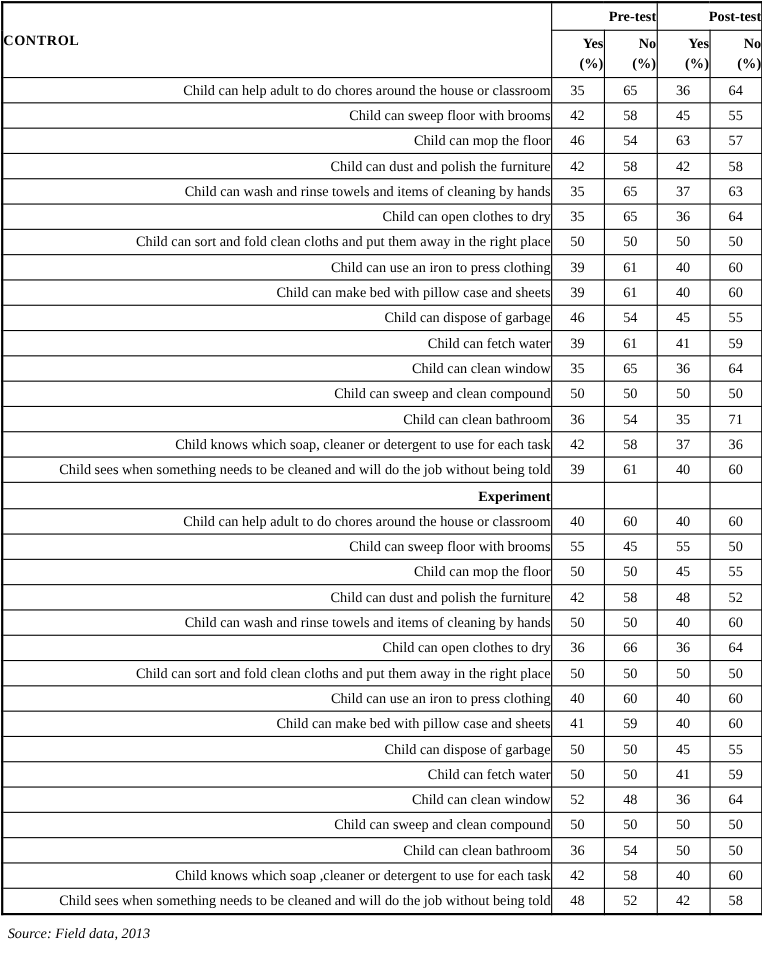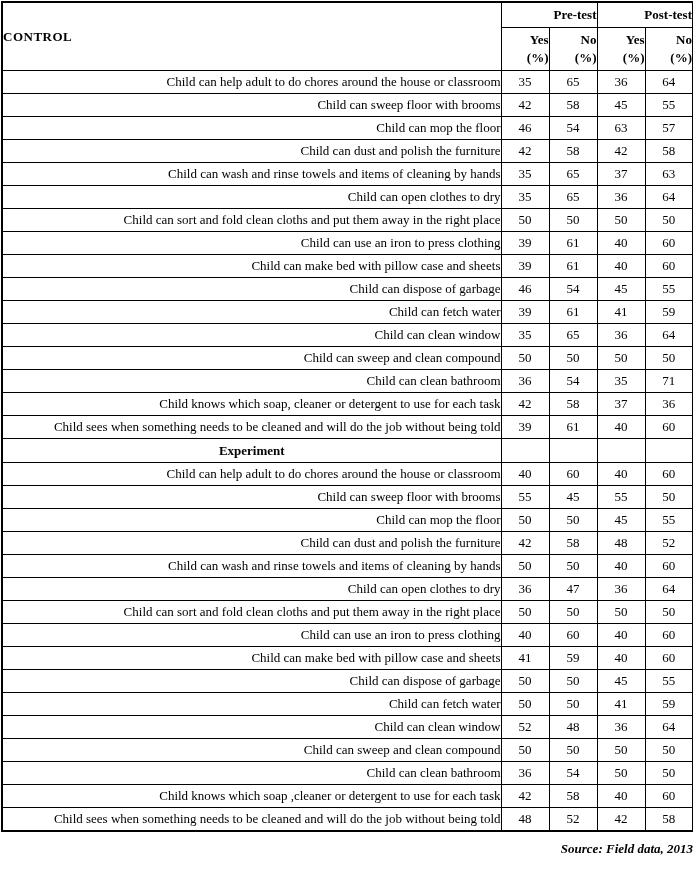--- a/index.html
+++ b/index.html
@@ -54,29 +54,28 @@
     white-space: nowrap;
   }
   td.val {
     height: 22px;
     text-align: center;
     vertical-align: middle;
   }
   td.section {
     height: 23px;
     font-weight: bold;
-    text-align: center;
+    text-align: right;
     vertical-align: middle;
   }
   .source-line {
-    margin: 9px 0 0 18px;
+    margin: 9px 0 0 7px;
     font-size: 13px;
-    font-weight: bold;
+    font-weight: normal;
     font-style: italic;
-    text-align: right;
   }
 </style>
 </head>
 <body>
 
 <table class="results">
   <colgroup>
     <col style="width:499px">
     <col style="width:48px">
     <col style="width:48px">
@@ -255,21 +254,21 @@
       <tr>
     <td class="label">Child can wash and rinse towels and items of cleaning by hands</td>
     <td class="val">50</td>
     <td class="val">50</td>
     <td class="val">40</td>
     <td class="val">60</td>
   </tr>
       <tr>
     <td class="label">Child can open clothes to dry</td>
     <td class="val">36</td>
-    <td class="val">47</td>
+    <td class="val">66</td>
     <td class="val">36</td>
     <td class="val">64</td>
   </tr>
       <tr>
     <td class="label">Child can sort and fold clean cloths and put them away in the right place</td>
     <td class="val">50</td>
     <td class="val">50</td>
     <td class="val">50</td>
     <td class="val">50</td>
   </tr>

